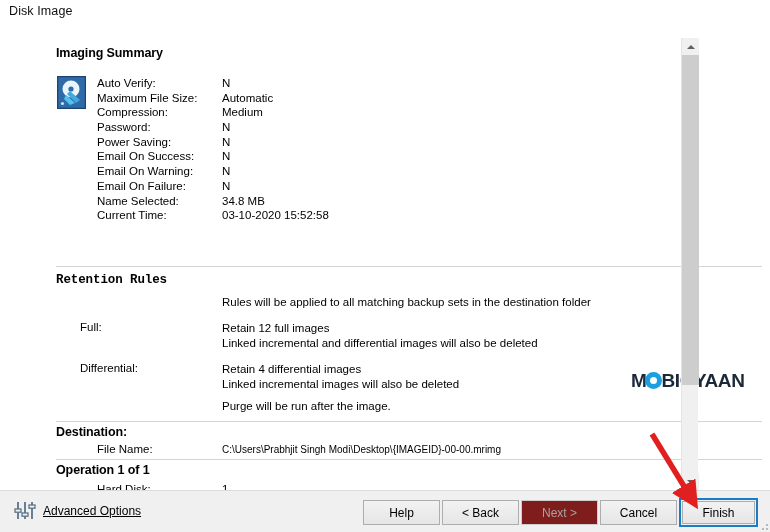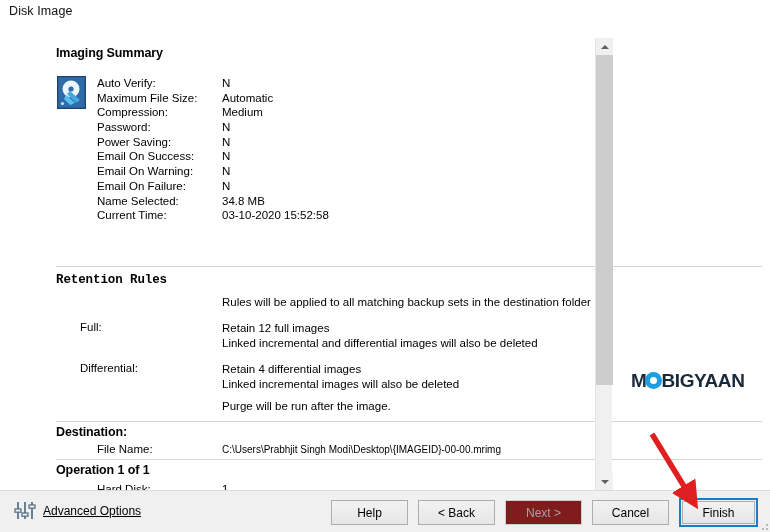--- a/index.html
+++ b/index.html
@@ -6,21 +6,21 @@
   html, body {
     margin: 0; padding: 0;
     width: 770px; height: 532px;
     overflow: hidden;
     background: #ffffff;
     font-family: "Liberation Sans", sans-serif;
     color: #000000;
   }
   #app {
     position: relative;
-    width: 612px; height: 532px;
+    width: 698px; height: 532px;
     background: #ffffff;
   }
 
   
   .window-title {
     position: absolute;
     left: 9px; top: 4px;
     font-size: 12.5px;
     color: #101010;
     letter-spacing: .1px;
@@ -186,21 +186,21 @@
   .sliders-icon { width: 22px; height: 21px; display: block; }
   .adv-link {
     font-size: 12px;
     color: #000000;
     text-decoration: underline;
     cursor: pointer;
   }
   .btn-row {
     position: absolute;
     right: 12px; top: 9px;
-    display: flex; gap: 10px; margin-left: 15px;
+    display: flex; gap: 2px; margin-left: 15px;
   }
   .btn {
     width: 77px; height: 25px;
     background: linear-gradient(#f2f2f2, #e6e6e6);
     border: 1px solid #adadad;
     font-size: 12px;
     color: #000;
     display: flex; align-items: center; justify-content: center;
     font-family: "Liberation Sans", sans-serif;
     cursor: pointer;

